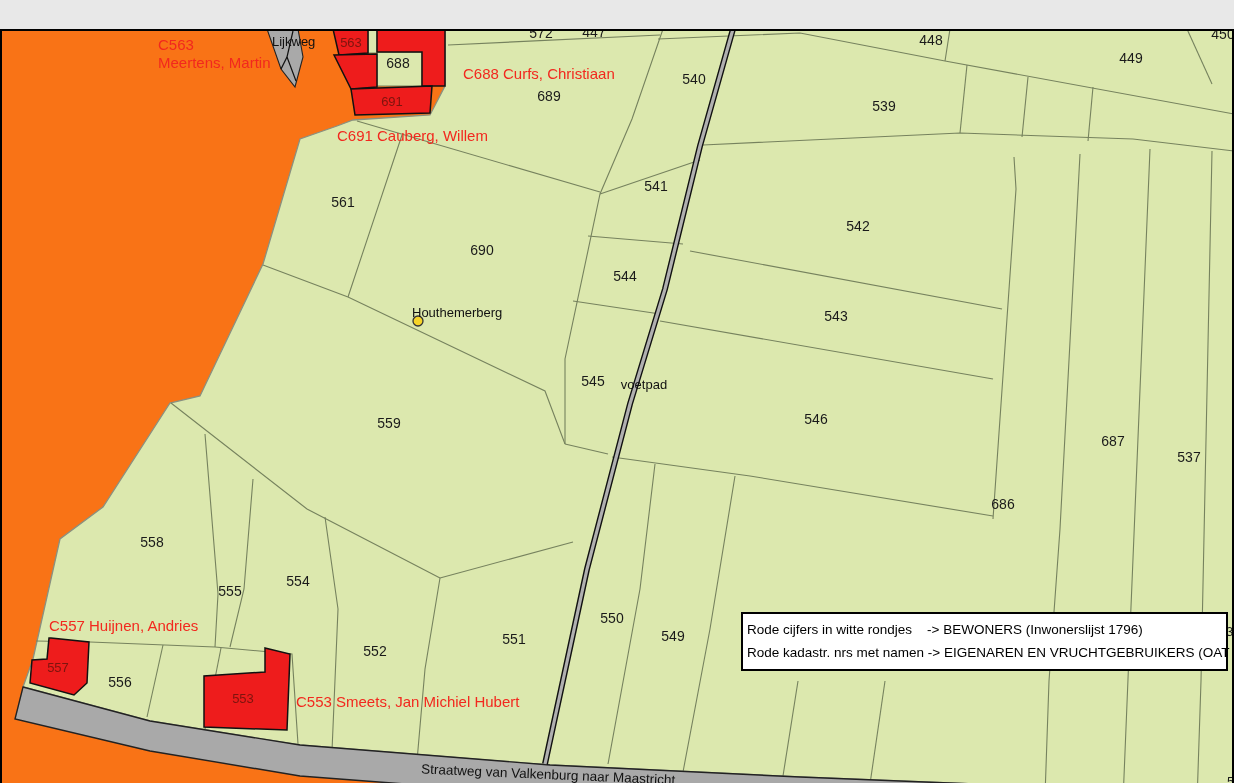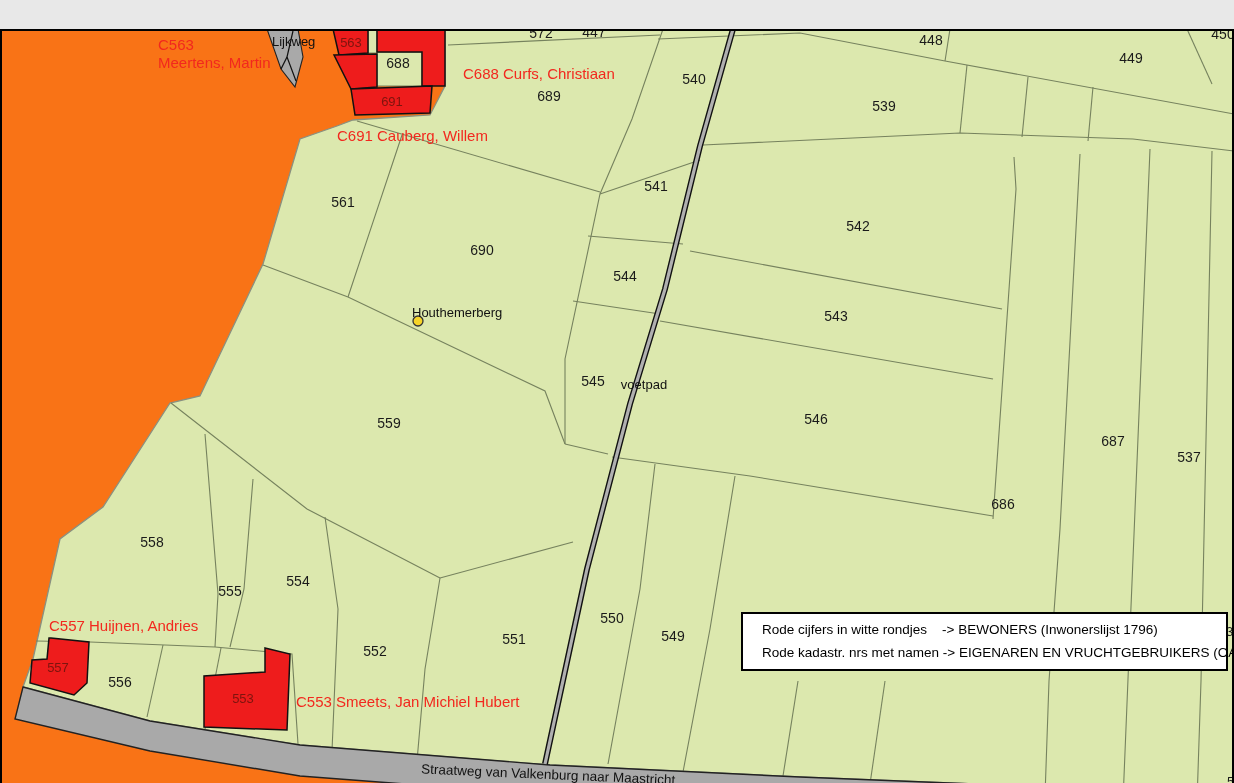--- a/index.html
+++ b/index.html
@@ -6,21 +6,21 @@
   .map-wrap{
     position:relative;width:1234px;height:783px;background:#f97316;
     font-family:"Liberation Sans",sans-serif;overflow:hidden;margin-top:29px;
   }
   .map-wrap svg{position:absolute;left:0;top:0;}
   svg text{font-family:"Liberation Sans",sans-serif;}
   .legend{
     position:absolute;left:741px;top:583px;width:487px;height:59px;
     background:#ffffff;border:2px solid #000;box-sizing:border-box;
     display:flex;flex-direction:column;justify-content:center;
-    padding:4px 19px;gap:3px;z-index:5;
+    padding:4px 4px;gap:3px;z-index:5;
   }
   .legend div{
     font-size:13.5px;color:#000;white-space:pre;line-height:1.45;
   }
 </style>
 </head>
 <body>
 
 <div class="map-wrap">
   <svg width="1234" height="783" viewBox="0 0 1234 783" xmlns="http://www.w3.org/2000/svg" style="overflow:hidden">

